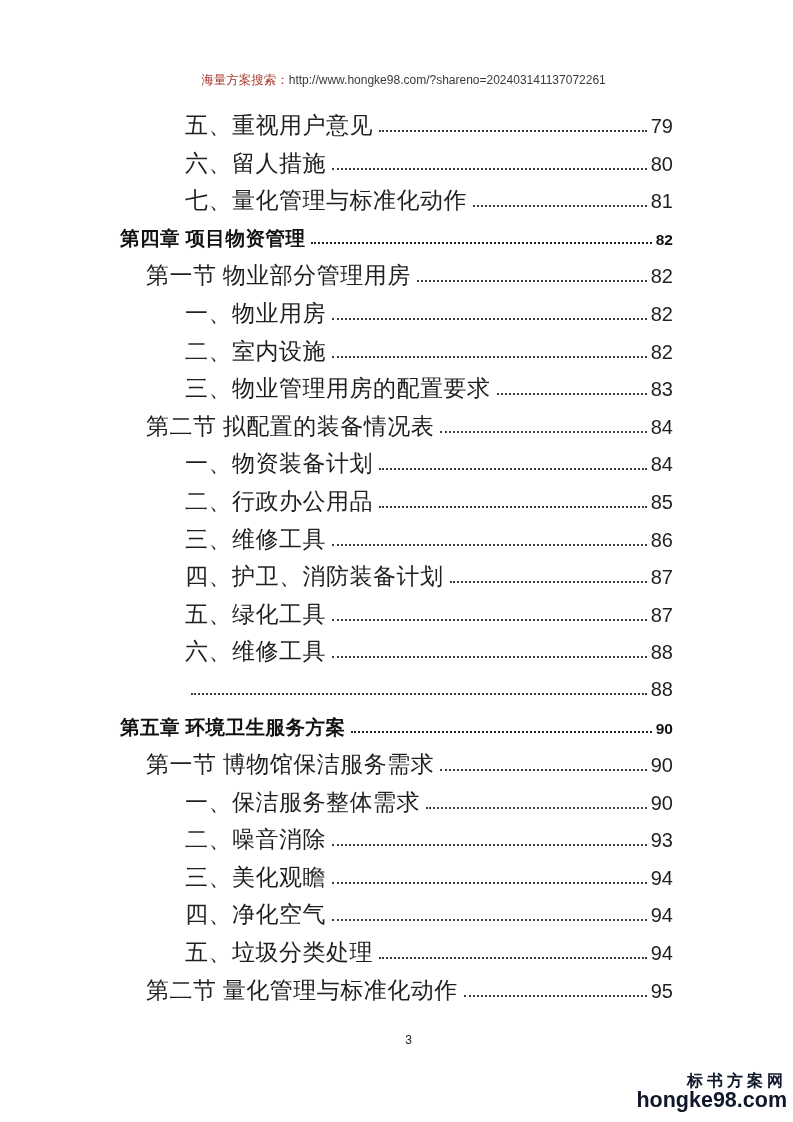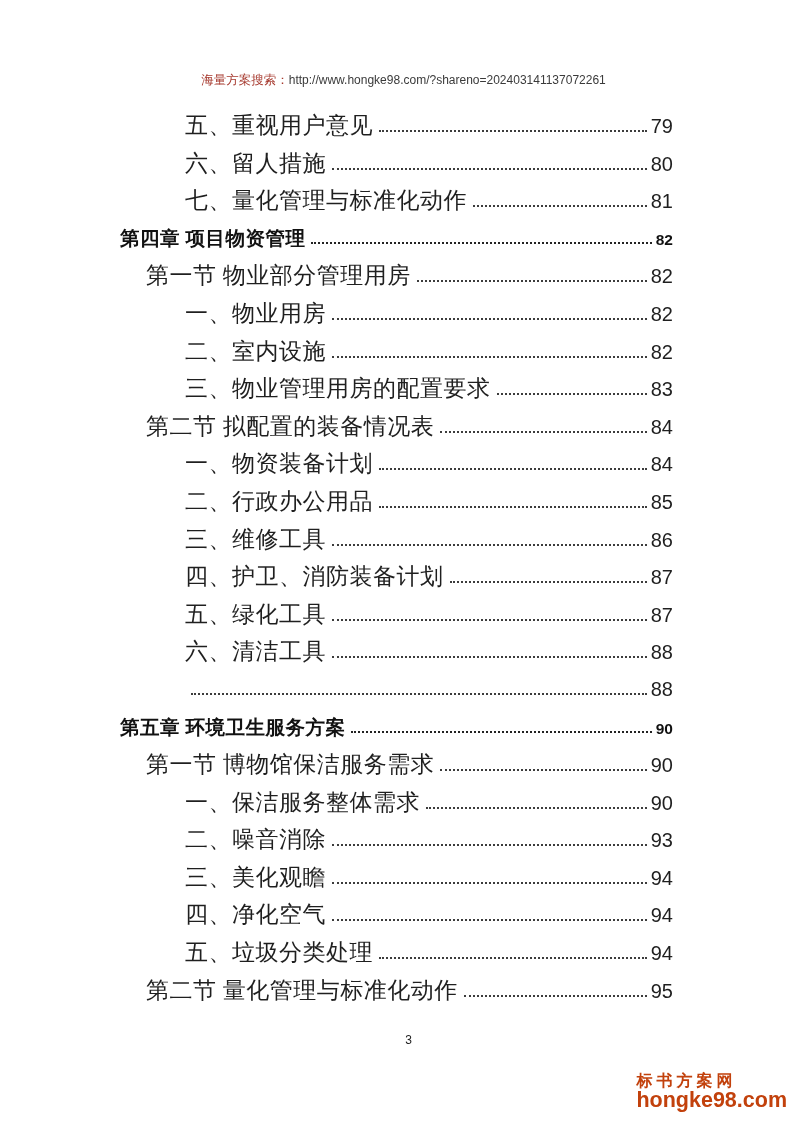--- a/index.html
+++ b/index.html
@@ -80,22 +80,22 @@
     font-family: "Liberation Sans", sans-serif;
     font-size: 12px;
     color: #222;
   }
 
   
   .watermark {
     position: absolute;
     right: 6px;
     bottom: 9px;
-    text-align: left;
-    color: #c2410c;
+    text-align: right;
+    color: #0f172a;
     line-height: 1.1;
   }
   .watermark .wm-cn {
     font-size: 16px;
     font-weight: bold;
     letter-spacing: 4px;
     font-family: "Liberation Sans", sans-serif;
   }
   .watermark .wm-en {
     font-size: 21.5px;
@@ -192,21 +192,21 @@
       <span class="p">87</span>
     </div>
 
     <div class="toc-row lvl-item">
       <span class="t">五、绿化工具</span>
       <span class="dots"></span>
       <span class="p">87</span>
     </div>
 
     <div class="toc-row lvl-item">
-      <span class="t">六、清洁工具</span>
+      <span class="t">六、维修工具</span>
       <span class="dots"></span>
       <span class="p">88</span>
     </div>
 
     <div class="toc-row lvl-item">
       <span class="dots"></span>
       <span class="p">88</span>
     </div>
 
     <div class="toc-row lvl-chapter">

